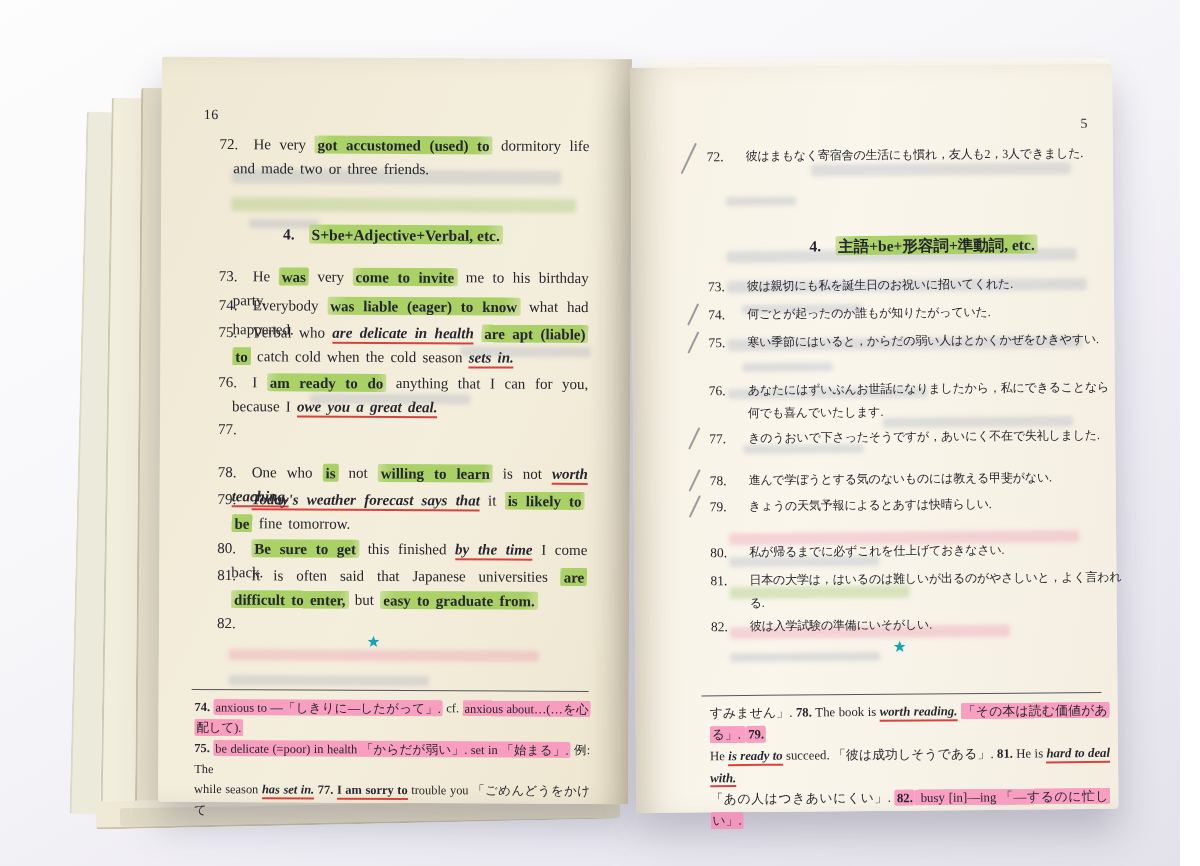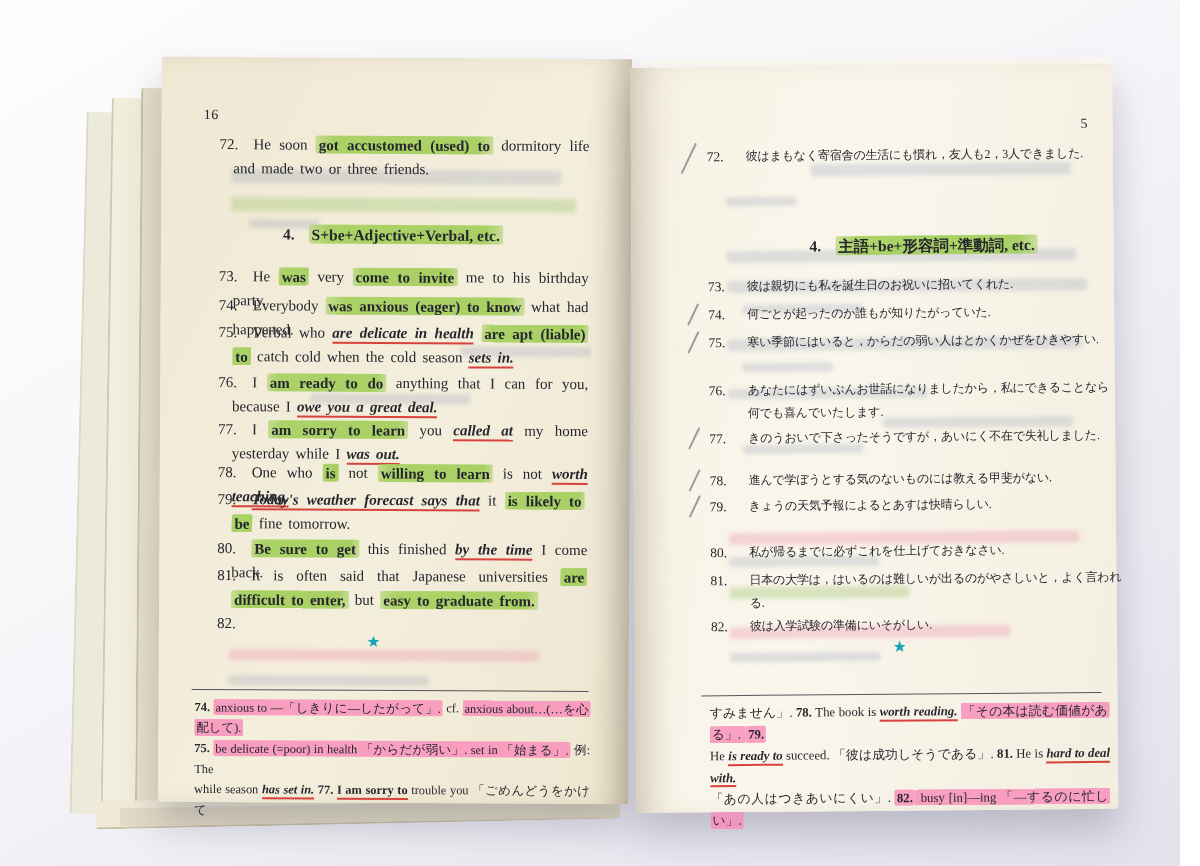--- a/index.html
+++ b/index.html
@@ -66,46 +66,45 @@
     <div class="ghost g-blue" style="left:70px;top:112px;width:330px;height:14px;"></div>
     <div class="ghost g-green" style="left:70px;top:140px;width:345px;height:14px;"></div>
     <div class="ghost g-blue" style="left:88px;top:162px;width:70px;height:9px;"></div>
     <div class="ghost g-blue" style="left:300px;top:288px;width:130px;height:10px;"></div>
     <div class="ghost g-blue" style="left:150px;top:336px;width:160px;height:10px;"></div>
     <div class="ghost g-pink" style="left:70px;top:592px;width:310px;height:11px;"></div>
     <div class="ghost g-blue" style="left:70px;top:618px;width:200px;height:10px;"></div>
 
     <div class="item item-en" style="top:75px;">
       <span class="num">72.</span>
-      <span class="txt"><span class="seg-p">He soon </span><span class="seg-hl">got accustomed (used) to</span><span class="seg-p"> dormitory life and made two or three friends.</span></span>
+      <span class="txt"><span class="seg-p">He very </span><span class="seg-hl">got accustomed (used) to</span><span class="seg-p"> dormitory life and made two or three friends.</span></span>
     </div>
 
     <div class="heading" style="left:122px;top:168px;">
       <span class="hnum">4.</span><span class="seg-hl">S+be+Adjective+Verbal, etc.</span>
     </div>
 
     <div class="item item-en" style="top:207px;">
       <span class="num">73.</span>
       <span class="txt"><span class="seg-p">He </span><span class="seg-hl">was</span><span class="seg-p"> very </span><span class="seg-hl">come to invite</span><span class="seg-p"> me to his birthday party.</span></span>
     </div>
     <div class="item item-en" style="top:236px;">
       <span class="num">74.</span>
-      <span class="txt"><span class="seg-p">Everybody </span><span class="seg-hl">was anxious (eager) to know</span><span class="seg-p"> what had happened.</span></span>
+      <span class="txt"><span class="seg-p">Everybody </span><span class="seg-hl">was liable (eager) to know</span><span class="seg-p"> what had happened.</span></span>
     </div>
     <div class="item item-en" style="top:263px;">
       <span class="num">75.</span>
       <span class="txt"><span class="seg-p">Verbal who </span><span class="seg-ul">are delicate in health</span><span class="seg-p"> </span><span class="seg-hl">are apt (liable) to</span><span class="seg-p"> catch cold when the cold season </span><span class="seg-ul">sets in.</span></span>
     </div>
     <div class="item item-en" style="top:313px;">
       <span class="num">76.</span>
       <span class="txt"><span class="seg-p">I </span><span class="seg-hl">am ready to do</span><span class="seg-p"> anything that I can for you, because I </span><span class="seg-ul">owe you a great deal.</span></span>
     </div>
     <div class="item item-en" style="top:360px;">
       <span class="num">77.</span>
-      <span class="txt"><span class="seg-p">I </span><span class="seg-hl">am sorry to learn</span><span class="seg-p"> you </span><span class="seg-ul">called at</span><span class="seg-p"> my home yesterday while I </span><span class="seg-ul">was out.</span></span>
     </div>
     <div class="item item-en" style="top:403px;">
       <span class="num">78.</span>
       <span class="txt"><span class="seg-p">One who </span><span class="seg-hl">is</span><span class="seg-p"> not </span><span class="seg-hl">willing to learn</span><span class="seg-p"> is not </span><span class="seg-ul">worth teaching.</span></span>
     </div>
     <div class="item item-en" style="top:430px;">
       <span class="num">79.</span>
       <span class="txt"><span class="seg-ul">Today's weather forecast says that</span><span class="seg-p"> it </span><span class="seg-hl">is likely to be</span><span class="seg-p"> fine tomorrow.</span></span>
     </div>
     <div class="item item-en" style="top:479px;">

